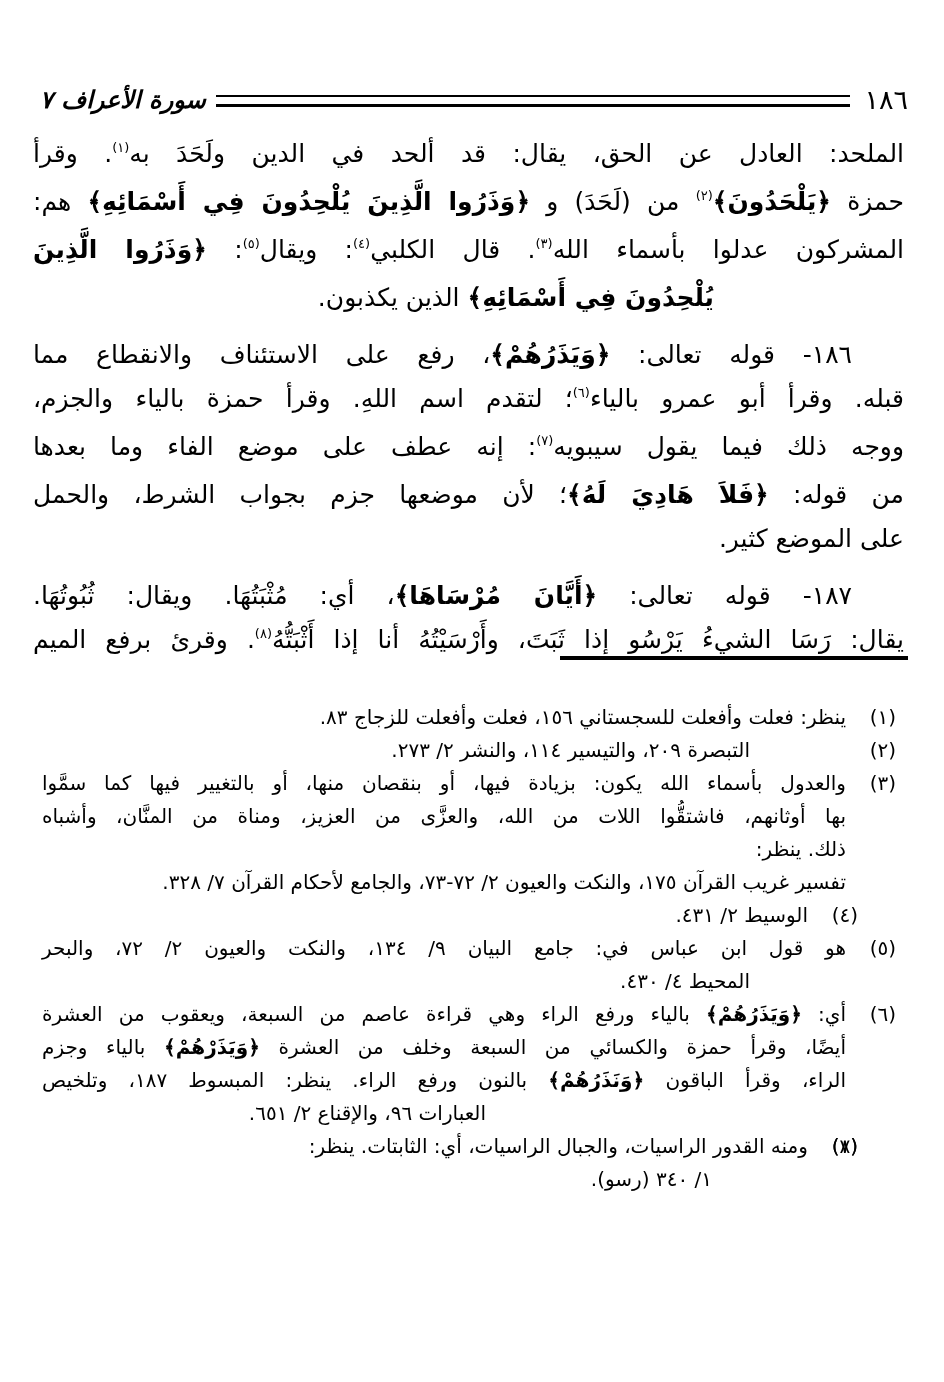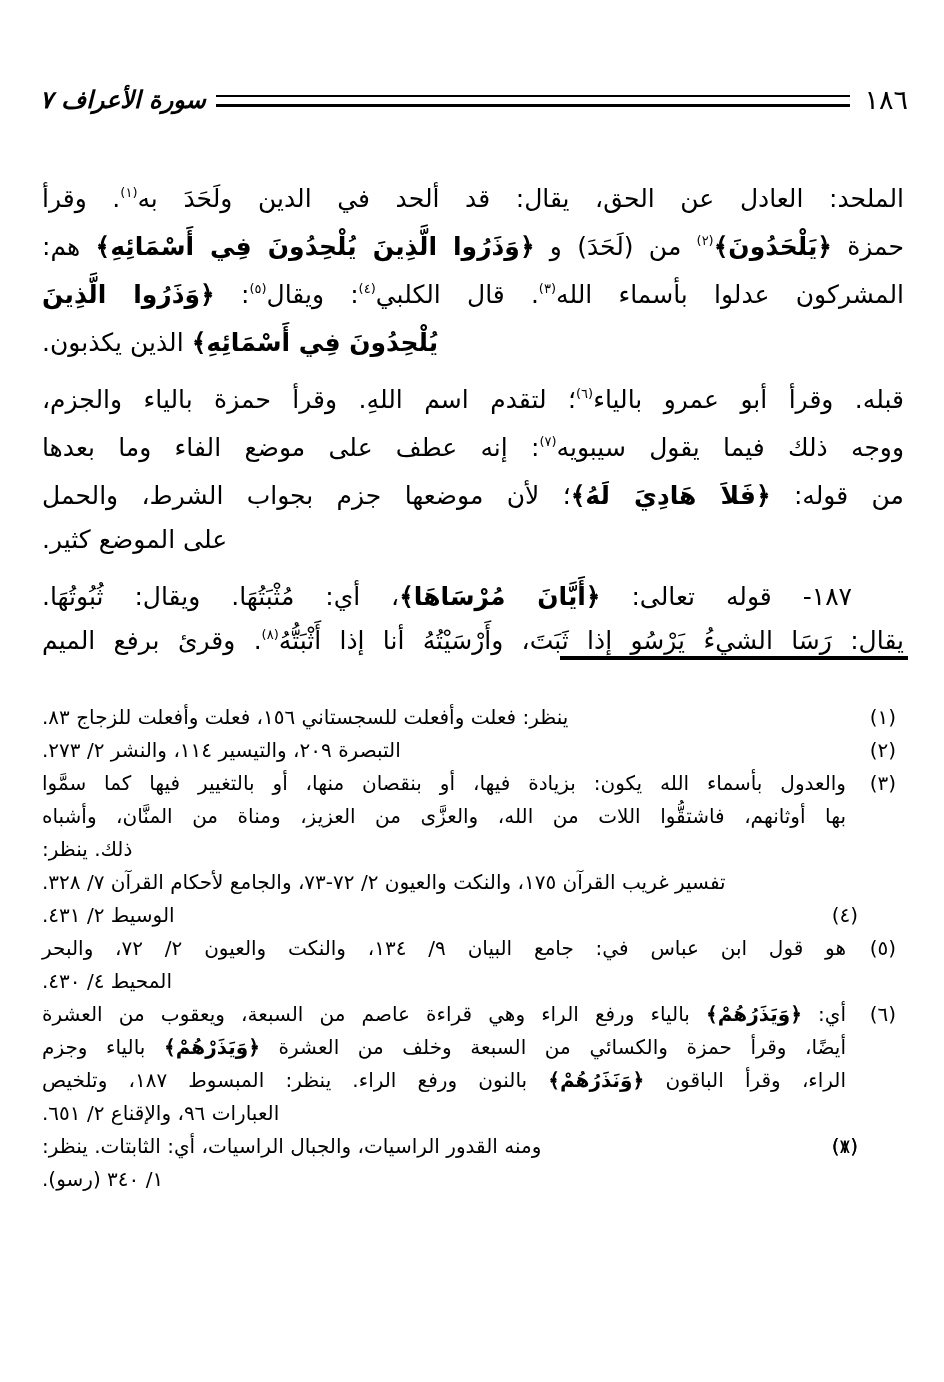--- a/index.html
+++ b/index.html
@@ -19,27 +19,26 @@
     display:flex; align-items:center;
   }
   .pagenum { font-weight:normal; font-size:27px; white-space:nowrap; letter-spacing:1px; }
   .hrule {
     flex:1 1 auto; height:7px; margin:2px 14px 0 10px;
     border-top:2px solid #000; border-bottom:3px solid #000;
   }
   .surah { font-weight:bold; font-size:24px; white-space:nowrap;font-style:italic; }
   
   .bodytext {
-    position:absolute; top:132px; right:40px; left:42px;
+    position:absolute; top:132px; right:40px; left:33px;
     font-size:25px;
-    margin-top:45px;
   }
   .para { margin:0; }
   .para + .para { margin-top:13px; }
-  .line { line-height:44px; text-align:left; }
+  .line { line-height:44px; text-align:right; }
   .line.full { text-align:justify; text-align-last:justify; }
   .line.indent { text-indent:52px; }
   .line.endq { margin-right:190px; }
   .quran { font-weight:bold; }
   .ref { font-size:13px; position:relative; top:-10px; font-weight:normal; }
   
   .fnsep {
     position:absolute; top:656px; right:36px;
     width:348px; height:4px; background:#000;
   }
@@ -67,20 +66,21 @@
   </div>
 
   <div class="bodytext" id="body-root">
       <div class="para">
         <div class="line full"><span class="t">الملحد: العادل عن الحق، يقال: قد ألحد في الدين ولَحَدَ به</span><span class="ref">(١)</span><span class="t">. وقرأ</span></div>
         <div class="line full"><span class="t">حمزة </span><span class="quran">﴿يَلْحَدُونَ﴾</span><span class="ref">(٢)</span><span class="t"> من (لَحَدَ) و </span><span class="quran">﴿وَذَرُوا الَّذِينَ يُلْحِدُونَ فِي أَسْمَائِهِ﴾</span><span class="t"> هم:</span></div>
         <div class="line full"><span class="t">المشركون عدلوا بأسماء الله</span><span class="ref">(٣)</span><span class="t">. قال الكلبي</span><span class="ref">(٤)</span><span class="t">: ويقال</span><span class="ref">(٥)</span><span class="t">: </span><span class="quran">﴿وَذَرُوا الَّذِينَ</span></div>
         <div class="line endq"><span class="quran">يُلْحِدُونَ فِي أَسْمَائِهِ﴾</span><span class="t"> الذين يكذبون.</span></div>
       </div>
       <div class="para">
+        <div class="line full indent"><span class="t">١٨٦- قوله تعالى: </span><span class="quran">﴿وَيَذَرُهُمْ﴾</span><span class="t">، رفع على الاستئناف والانقطاع مما</span></div>
         <div class="line full"><span class="t">قبله. وقرأ أبو عمرو بالياء</span><span class="ref">(٦)</span><span class="t">؛ لتقدم اسم اللهِ. وقرأ حمزة بالياء والجزم،</span></div>
         <div class="line full"><span class="t">ووجه ذلك فيما يقول سيبويه</span><span class="ref">(٧)</span><span class="t">: إنه عطف على موضع الفاء وما بعدها</span></div>
         <div class="line full"><span class="t">من قوله: </span><span class="quran">﴿فَلاَ هَادِيَ لَهُ﴾</span><span class="t">؛ لأن موضعها جزم بجواب الشرط، والحمل</span></div>
         <div class="line short"><span class="t">على الموضع كثير.</span></div>
       </div>
       <div class="para">
         <div class="line full indent"><span class="t">١٨٧- قوله تعالى: </span><span class="quran">﴿أَيَّانَ مُرْسَاهَا﴾</span><span class="t">، أي: مُثْبَتُهَا. ويقال: ثُبُوتُهَا.</span></div>
         <div class="line full"><span class="t">يقال: رَسَا الشيءُ يَرْسُو إذا ثَبَتَ، وأَرْسَيْتُهُ أنا إذا أَثْبَتُّهُ</span><span class="ref">(٨)</span><span class="t">. وقرئ برفع الميم</span></div>
       </div>
     </div>

